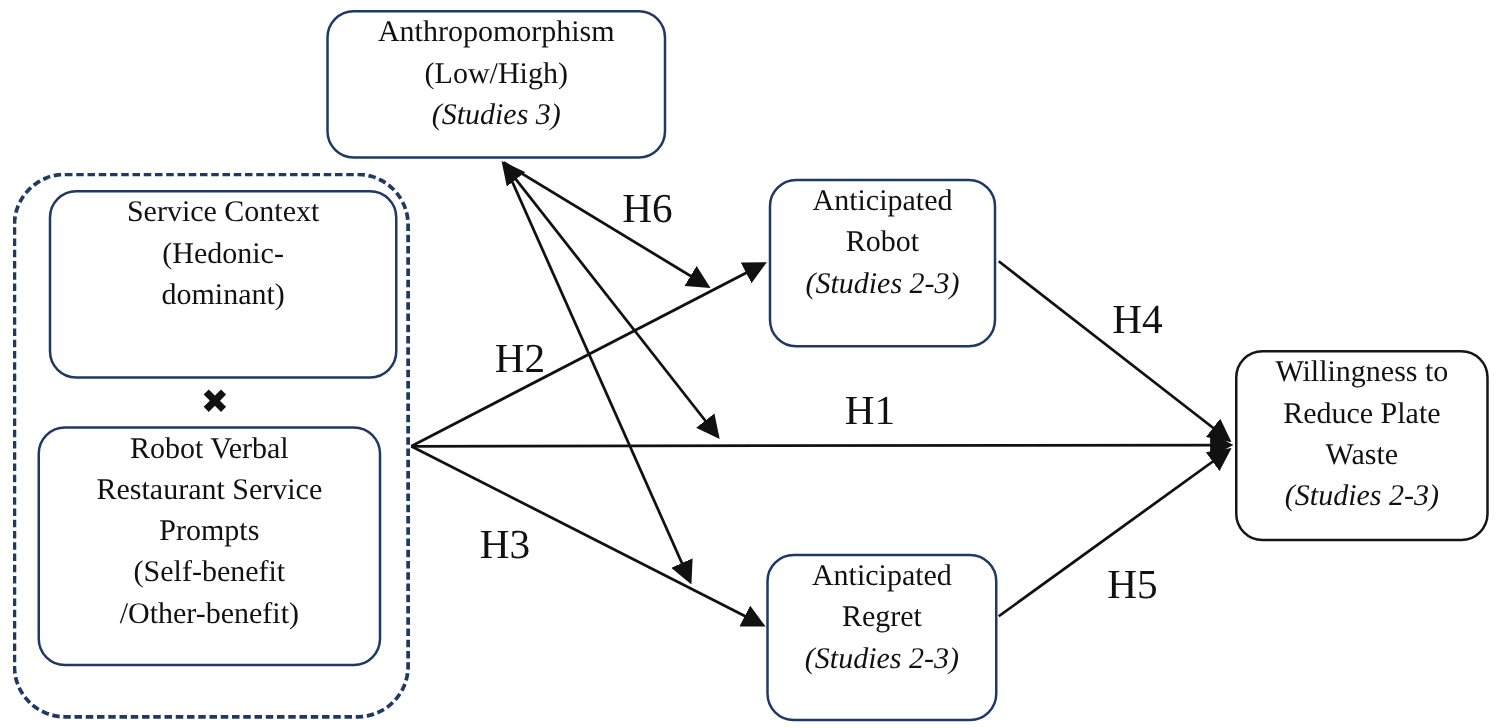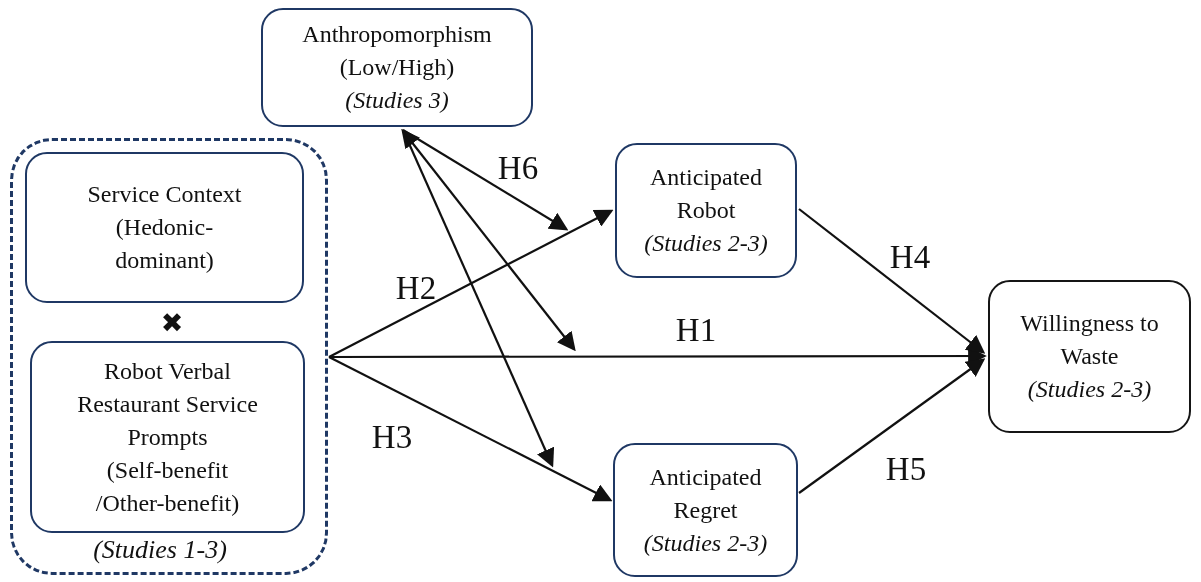--- a/index.html
+++ b/index.html
@@ -12,21 +12,21 @@
     overflow:hidden;
   }
   .arrow-layer{position:absolute;left:0;top:0;width:1201px;height:582px;}
   .node{
     position:absolute;
     box-sizing:border-box;
     background:#ffffff;
     border:2.5px solid #1f3864;
     border-radius:22px;
     display:flex;flex-direction:column;
-    justify-content:center;align-items:center;
+    align-items:center;
     text-align:center;
     font-size:24px;line-height:33px;
   }
   .node.black-border{border-color:#151515;}
   .node .it{font-style:italic;}
   .dashed-group{
     position:absolute;
     box-sizing:border-box;
     border:3.5px dashed #1f3864;
     border-radius:42px;
@@ -51,21 +51,21 @@
   .h-label{
     position:absolute;
     transform:translate(-50%,-50%);
     font-size:33px;
     color:#111111;
     white-space:nowrap;
   }
   
   #node-anthropomorphism{left:261px;top:8px;width:272px;height:119px;}
   #group-independent{left:10px;top:138px;width:318px;height:437px;}
-  #node-service-context{left:25px;top:152px;width:279px;height:151px;}
+  #node-service-context{left:39px;top:152px;width:279px;height:151px;}
   #node-robot-prompts{left:30px;top:341px;width:275px;height:192px;}
   #node-pride{left:615px;top:143px;width:182px;height:135px;}
   #node-regret{left:613px;top:443px;width:185px;height:134px;}
   #node-willingness{left:988px;top:280px;width:203px;height:153px;}
 </style>
 </head>
 <body>
 
 <div class="canvas">
 
@@ -104,40 +104,40 @@
   <div class="interaction-mark" style="left:172px;top:322px;">✖</div>
 
   <div class="node" id="node-robot-prompts">
     <div>Robot Verbal</div>
     <div>Restaurant Service</div>
     <div>Prompts</div>
     <div>(Self-benefit</div>
     <div>/Other-benefit)</div>
   </div>
 
-  <div class="group-caption" style="left:160px;top:550px;">(Studies 1-3)</div>
 
   <div class="node" id="node-pride">
     <div>Anticipated</div>
     <div>Robot</div>
     <div class="it">(Studies 2-3)</div>
   </div>
 
   <div class="node" id="node-regret">
     <div>Anticipated</div>
     <div>Regret</div>
     <div class="it">(Studies 2-3)</div>
   </div>
 
   <div class="node black-border" id="node-willingness">
     <div>Willingness to</div>
+    <div>Reduce Plate</div>
     <div>Waste</div>
     <div class="it">(Studies 2-3)</div>
   </div>
 
   <div class="h-label" style="left:518px;top:168px;">H6</div>
   <div class="h-label" style="left:416px;top:288px;">H2</div>
   <div class="h-label" style="left:696px;top:330px;">H1</div>
-  <div class="h-label" style="left:392px;top:437px;">H3</div>
+  <div class="h-label" style="left:404px;top:437px;">H3</div>
   <div class="h-label" style="left:910px;top:257px;">H4</div>
   <div class="h-label" style="left:906px;top:469px;">H5</div>
 
 </div>
 
 </body></html>

